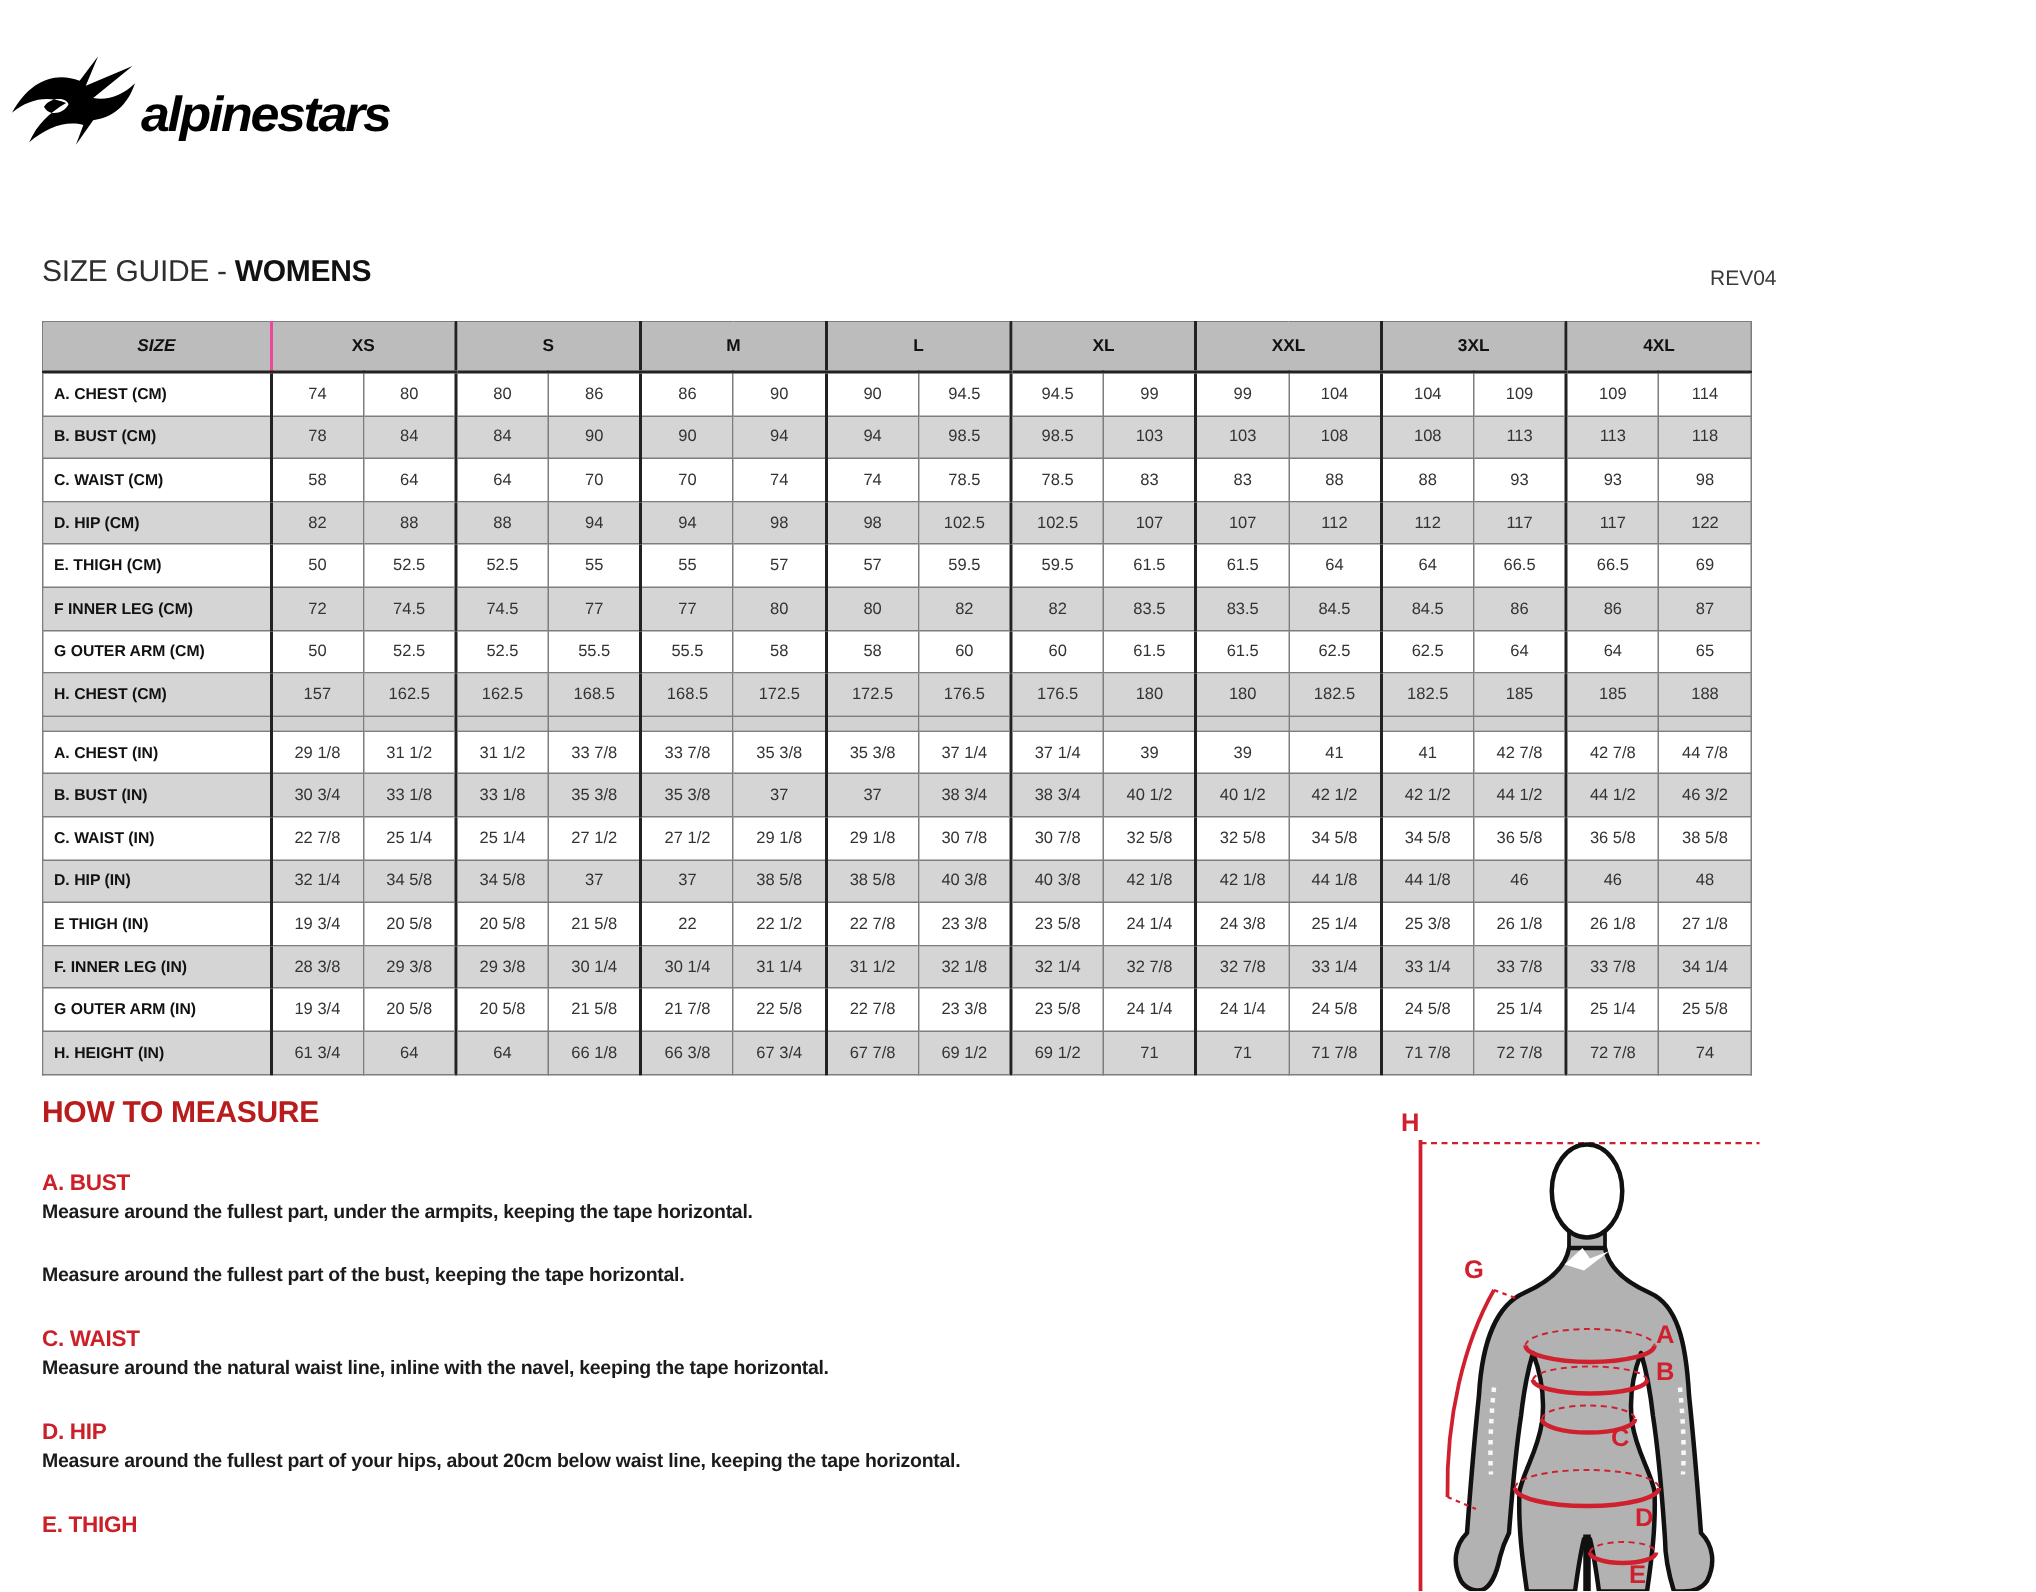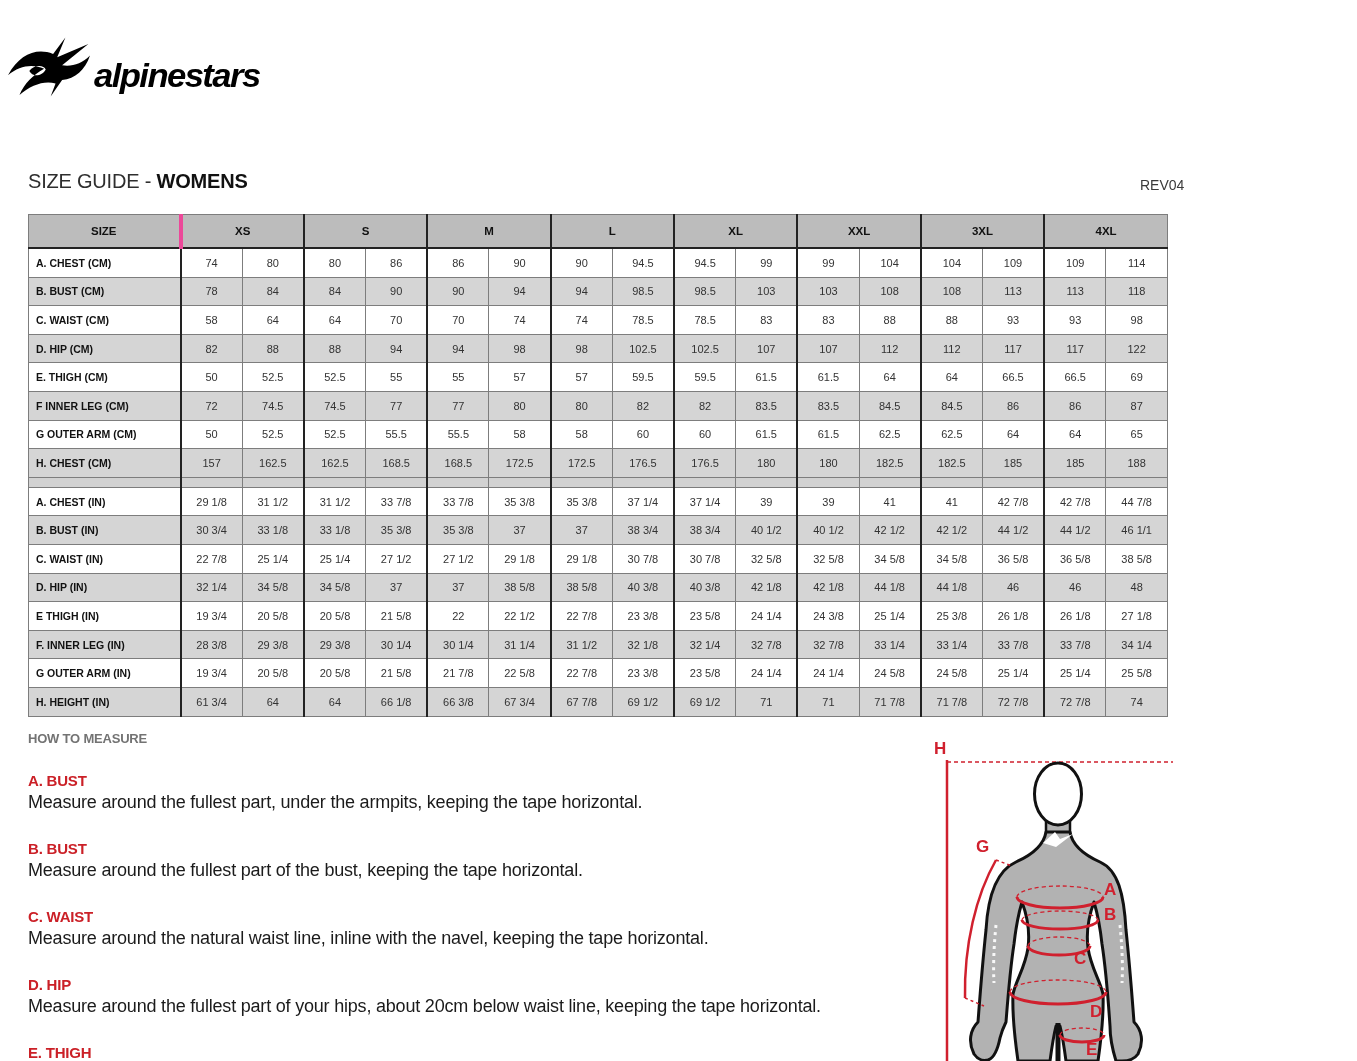--- a/index.html
+++ b/index.html
@@ -21,29 +21,29 @@
   .tablewrap{position:absolute;left:28px;top:214px;}
   table{border-collapse:collapse;table-layout:fixed;width:1140px;}
   col.labelcol{width:152px;}
   th,td{border:1px solid #7d7d7d;overflow:hidden;white-space:nowrap;}
   thead th{background:#bcbcbc;height:30px;font-size:11.5px;font-weight:700;color:#111;
            border-bottom:2px solid #222;}
   td{height:27.6px;text-align:center;font-size:11px;color:#333;background:#fff;padding:0;}
   tr.gray td{background:#d5d5d5;}
   td.label{text-align:left;padding-left:7px;font-weight:700;color:#111;font-size:10.5px;
            border-right:2px solid #222;}
-  th.label{border-right:4px solid #ec4899;}
+  th.label{border-right:2px solid #ec4899;font-style:italic;}
   td.grp,th.grp{border-left:2px solid #222;}
   tr.sep td{height:9px;background:#d2d2d2;}
 
   
   .howto{position:absolute;left:28px;top:731px;width:880px;}
-  .howto h2{margin:0 0 26px 0;font-size:13px;font-weight:700;color:#737373;letter-spacing:-0.2px;}
+  .howto h2{margin:0 0 26px 0;font-size:20px;font-weight:700;color:#b91c1c;letter-spacing:-0.2px;}
   .mlabel{font-size:15px;font-weight:700;color:#cb2027;margin:0 0 3px 0;letter-spacing:-0.2px;}
-  .mtext{font-size:18px;color:#1b1b1b;margin:0 0 27px 0;letter-spacing:-0.2px;}
+  .mtext{font-size:13px;color:#1b1b1b;margin:0 0 27px 0;letter-spacing:-0.2px;font-weight:bold;}
 
   
   .figure{position:absolute;left:920px;top:730px;width:260px;height:331px;overflow:hidden;}
 
   
   .scrollbar{position:absolute;right:0;top:0;width:13px;height:1061px;background:#fafafa;
              border-left:1px solid #ededed;}
   .sb-up{position:absolute;top:4px;left:2px;width:0;height:0;
          border-left:4.5px solid transparent;border-right:4.5px solid transparent;
          border-bottom:6px solid #8a8a8a;}
@@ -288,21 +288,21 @@
             <td>37</td>
             <td class="grp">37</td>
             <td>38 3/4</td>
             <td class="grp">38 3/4</td>
             <td>40 1/2</td>
             <td class="grp">40 1/2</td>
             <td>42 1/2</td>
             <td class="grp">42 1/2</td>
             <td>44 1/2</td>
             <td class="grp">44 1/2</td>
-            <td>46 1/1</td>
+            <td>46 3/2</td>
           </tr>
           <tr>
             <td class="label">C. WAIST (IN)</td>
             <td class="grp">22 7/8</td>
             <td>25 1/4</td>
             <td class="grp">25 1/4</td>
             <td>27 1/2</td>
             <td class="grp">27 1/2</td>
             <td>29 1/8</td>
             <td class="grp">29 1/8</td>
@@ -416,21 +416,20 @@
   </div>
 
   <div class="howto">
     <h2>HOW TO MEASURE</h2>
 
     <div>
       <p class="mlabel">A. BUST</p>
       <p class="mtext">Measure around the fullest part, under the armpits, keeping the tape horizontal.</p>
     </div>
     <div>
-      <p class="mlabel">B. BUST</p>
       <p class="mtext">Measure around the fullest part of the bust, keeping the tape horizontal.</p>
     </div>
     <div>
       <p class="mlabel">C. WAIST</p>
       <p class="mtext">Measure around the natural waist line, inline with the navel, keeping the tape horizontal.</p>
     </div>
     <div>
       <p class="mlabel">D. HIP</p>
       <p class="mtext">Measure around the fullest part of your hips, about 20cm below waist line, keeping the tape horizontal.</p>
     </div>

